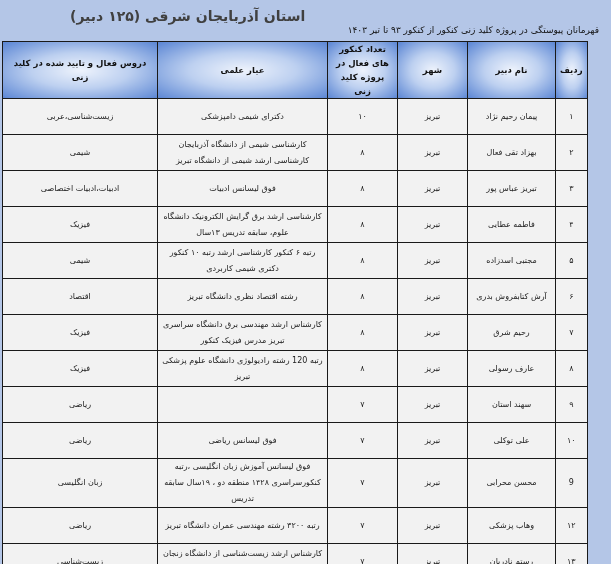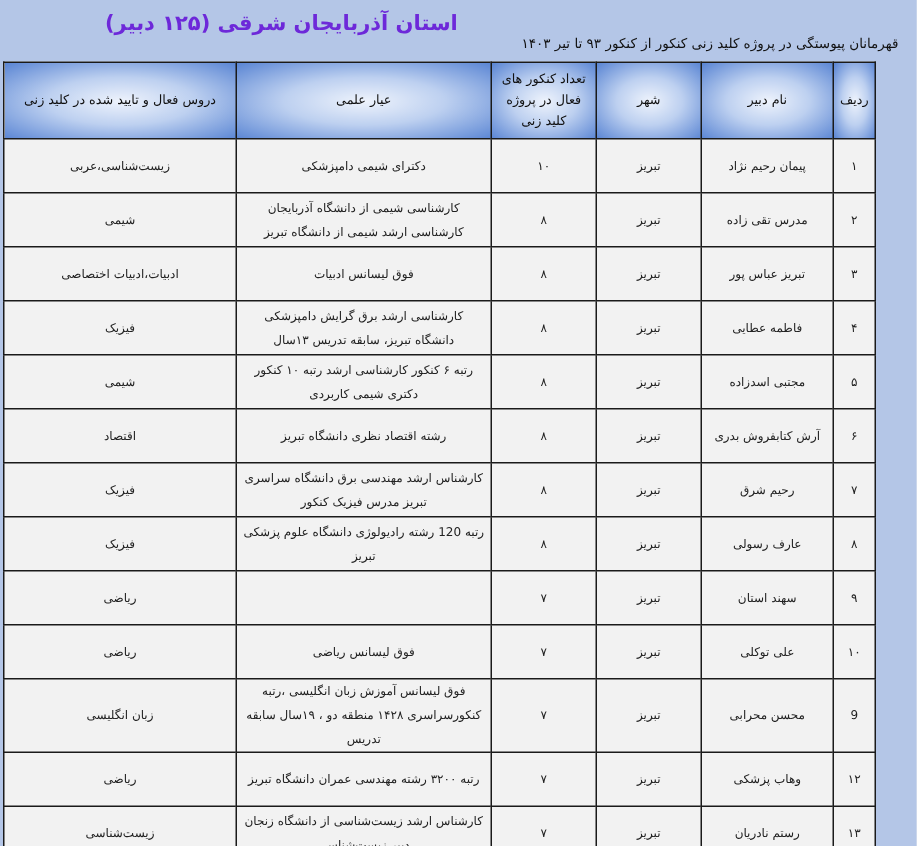--- a/index.html
+++ b/index.html
@@ -1,23 +1,23 @@
 <!DOCTYPE html>
 <html><head>
 <meta charset="utf-8">
 <style>
   html, body { margin:0; padding:0; }
   body { width:611px; height:564px; overflow:hidden; background:#b7c7e6; font-family:"DejaVu Sans", sans-serif; }
   .page { position:relative; width:611px; height:564px; background:#b4c6e7; }
   .titlebar { position:absolute; left:0; top:0; width:611px; height:40px; background:#b4c6e7; }
   .title-main { position:absolute; right:12px; top:25px; font-size:9px; font-weight:normal; color:#111; direction:rtl; white-space:nowrap;padding-left:32px; }
-  .title-province { position:absolute; left:70px; top:8px; font-size:14px; font-weight:bold; color:#6d28d9; direction:rtl; white-space:nowrap; }
+  .title-province { position:absolute; left:70px; top:8px; font-size:14px; font-weight:bold; color:#404040; direction:rtl; white-space:nowrap; }
   table.grid { position:absolute; left:2px; top:41px; border-collapse:collapse; direction:rtl; table-layout:fixed; background:#f2f2f2; }
   table.grid td, table.grid th { border:1px solid #1a1a1a; text-align:center; vertical-align:middle; padding:0 4px; color:#222; overflow:hidden; }
-  table.grid th { height:50px; font-size:8.5px; font-weight:normal; color:#111; line-height:14px;
+  table.grid th { height:50px; font-size:8.5px; font-weight:bold; color:#111; line-height:14px;
     background: radial-gradient(ellipse at center, #eef3fc 0%, #bdd0f0 45%, #5b86d4 100%); }
   table.grid td { height:35px; font-size:8px; line-height:16px; }
   td.num { font-size:9px; }
   .col-idx{width:26px;} .col-name{width:88px;} .col-city{width:70px;} .col-count{width:70px;} .col-degree{width:170px;} .col-subj{width:155px;}
 </style>
 </head>
 <body>
 
 <div class="page">
   <div class="titlebar">
@@ -48,40 +48,40 @@
         <tr>
           <td class="num">۱</td>
           <td>پیمان رحیم نژاد</td>
           <td>تبریز</td>
           <td class="num">۱۰</td>
           <td>دکترای شیمی دامپزشکی</td>
           <td>زیست‌شناسی،عربی</td>
         </tr>
         <tr>
           <td class="num">۲</td>
-          <td>مدرس تقی زاده</td>
+          <td>بهزاد تقی فعال</td>
           <td>تبریز</td>
           <td class="num">۸</td>
           <td>کارشناسی شیمی از دانشگاه آذربایجان کارشناسی ارشد شیمی از دانشگاه تبریز</td>
           <td>شیمی</td>
         </tr>
         <tr>
           <td class="num">۳</td>
           <td>تبریز عباس پور</td>
           <td>تبریز</td>
           <td class="num">۸</td>
           <td>فوق لیسانس ادبیات</td>
           <td>ادبیات،ادبیات اختصاصی</td>
         </tr>
         <tr>
           <td class="num">۴</td>
           <td>فاطمه عطایی</td>
           <td>تبریز</td>
           <td class="num">۸</td>
-          <td>کارشناسی ارشد برق گرایش دامپزشکی دانشگاه تبریز، سابقه تدریس ۱۳سال</td>
+          <td>کارشناسی ارشد برق گرایش الکترونیک دانشگاه علوم، سابقه تدریس ۱۳سال</td>
           <td>فیزیک</td>
         </tr>
         <tr>
           <td class="num">۵</td>
           <td>مجتبی اسدزاده</td>
           <td>تبریز</td>
           <td class="num">۸</td>
           <td>رتبه ۶ کنکور کارشناسی ارشد رتبه ۱۰ کنکور دکتری شیمی کاربردی</td>
           <td>شیمی</td>
         </tr>

